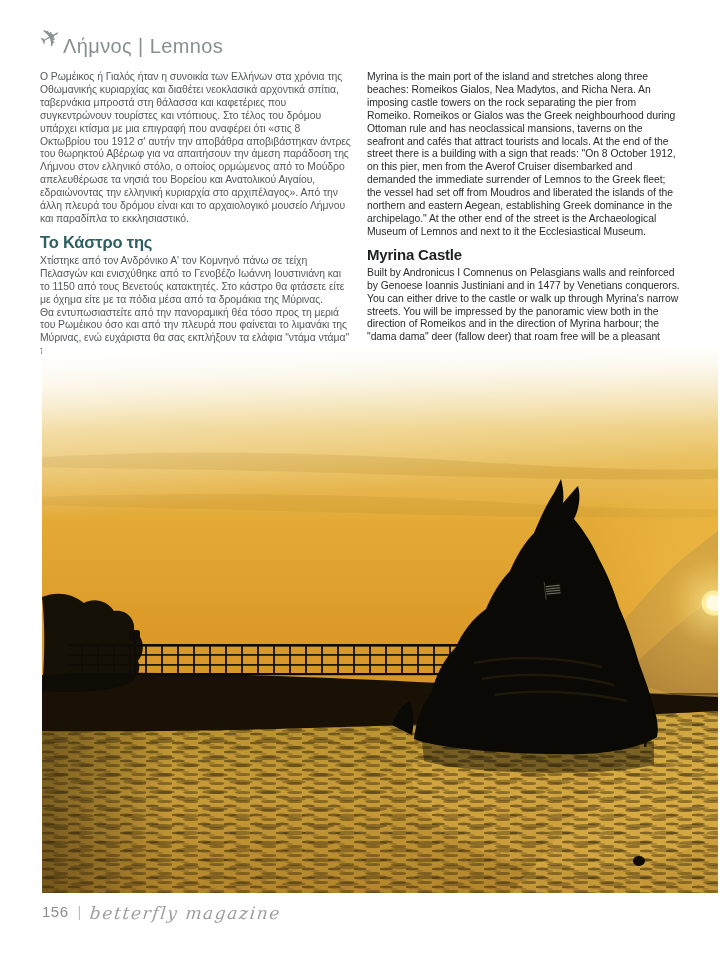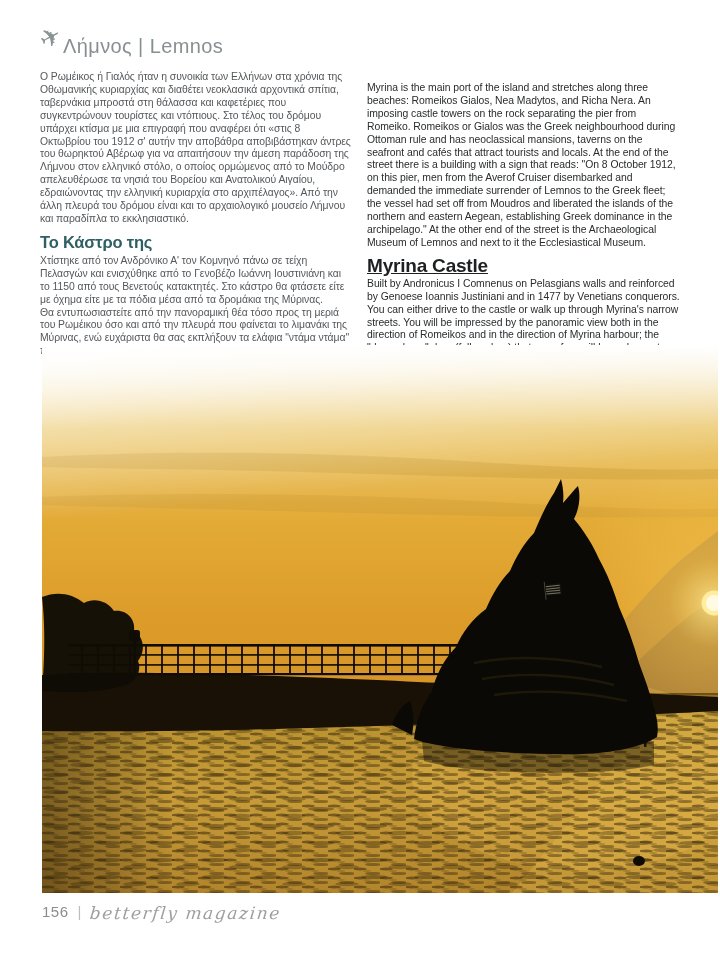--- a/index.html
+++ b/index.html
@@ -10,24 +10,24 @@
   .hdr{position:absolute;left:40px;top:22px;height:36px;display:flex;align-items:flex-end;}
   .plane{display:inline-block;font-size:25px;color:#8a9394;transform:rotate(-28deg);
          margin-right:2px;position:relative;top:-6px;}
   .ptitle{font-size:20px;color:#879091;letter-spacing:.4px;}
 
   
   .columns{position:absolute;left:40px;top:71px;width:642px;display:flex;gap:14px;}
   .col{font-size:10.4px;line-height:12.9px;letter-spacing:-.05px;}
   .col p{margin:0;}
   .col.left{width:313px;color:#54575a;}
-  .col.right{flex:1;color:#292b2d;margin-top:11px;}
+  .col.right{flex:1;color:#292b2d;}
   h2{margin:0;}
   h2.gr{font-size:16.5px;line-height:19px;color:#2d5f63;margin:7px 0 3px;letter-spacing:-.2px;}
-  h2.en{font-size:19px;line-height:19px;color:#1d1f21;margin:6px 0 3px;letter-spacing:-.2px;text-decoration:underline;}
+  h2.en{font-size:15px;line-height:19px;color:#1d1f21;margin:6px 0 3px;letter-spacing:-.2px;}
 
   
   .photo{position:absolute;left:42px;top:345px;width:676px;height:548px;margin:0;}
   .photo svg{display:block;width:100%;height:100%;}
 
   
   .ftr{position:absolute;left:42px;top:903px;display:flex;align-items:flex-start;gap:9px;}
   .pnum{font-size:15px;color:#8c8c8c;letter-spacing:.5px;}
   .fsep{font-size:15px;color:#bcbcbc;font-weight:300;}
   .mag{font-family:"DejaVu Serif",serif;font-style:italic;font-size:17px;color:#9e9e9e;

